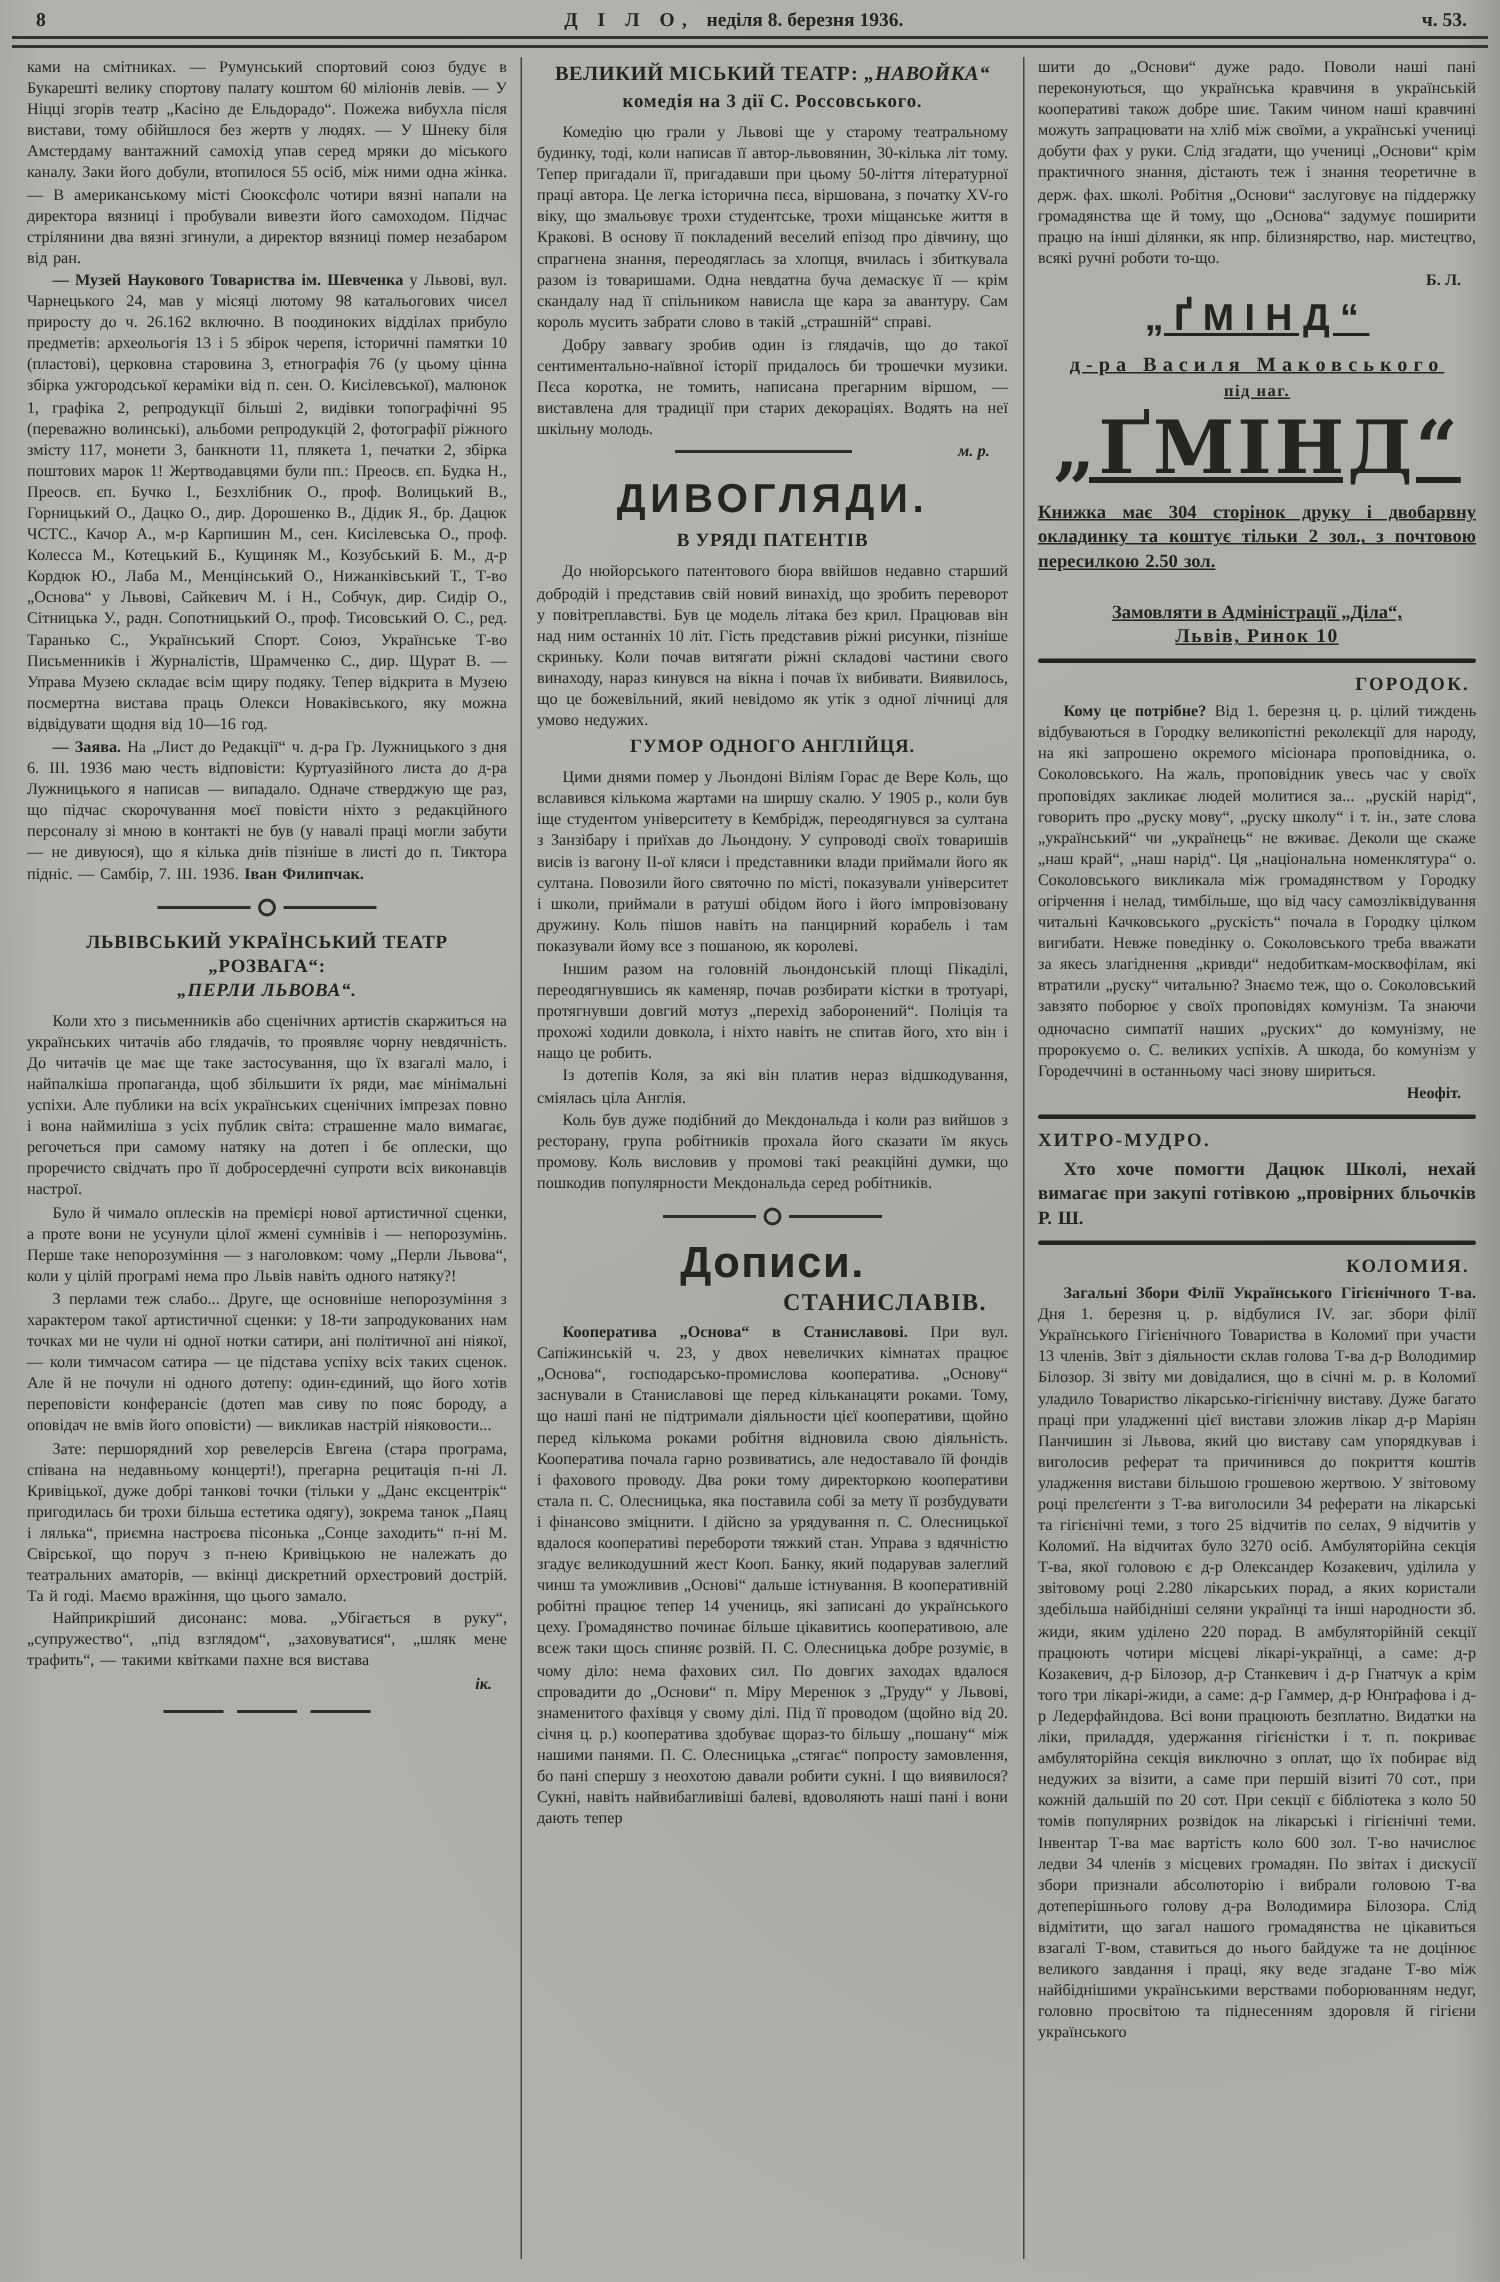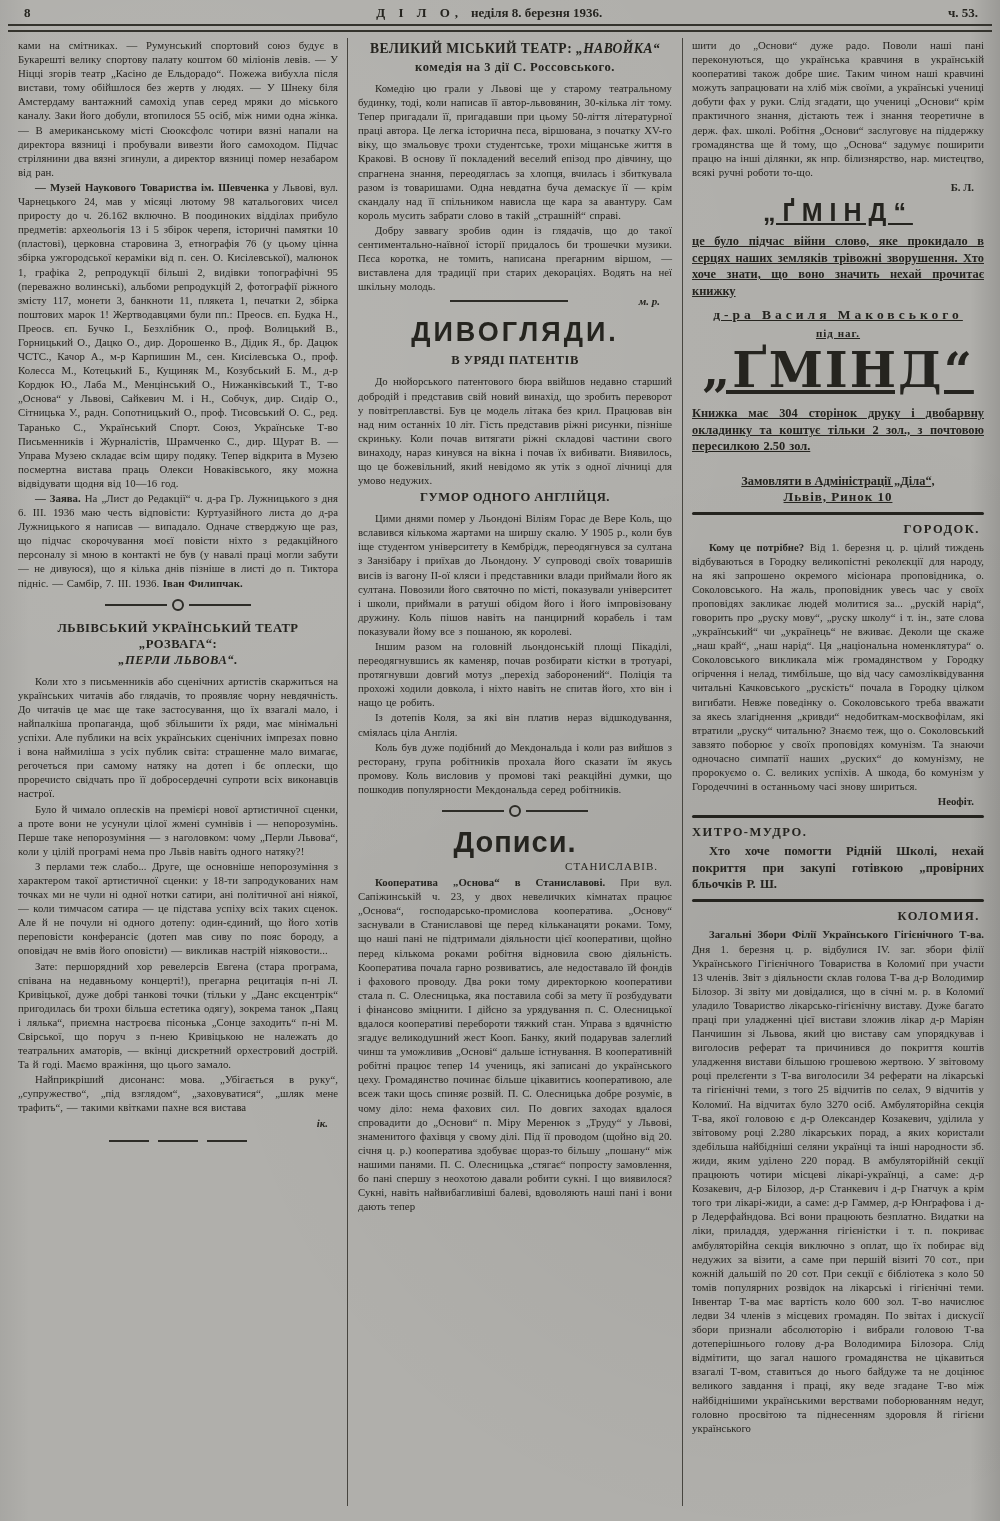--- a/index.html
+++ b/index.html
@@ -35,21 +35,21 @@
   .h-theatre{font-size:27px;font-weight:bold;text-align:center;margin:7px 0 5px 0;
     font-family:"DejaVu Serif",serif;letter-spacing:1px;}
   .h-sub{font-size:12.6px;font-weight:bold;text-align:center;line-height:16px;margin:2px 0 6px 0;letter-spacing:.5px;}
   .h-sub .it{font-style:italic;}
   .h-navtitle{font-size:13.6px;font-weight:bold;text-align:center;line-height:17px;margin:2px 0 0 0;letter-spacing:.4px;}
   .h-navtitle .it{font-style:italic;}
   .h-dyvo{font-family:"Liberation Sans","DejaVu Sans",sans-serif;font-size:27px;font-weight:bold;
     text-align:center;letter-spacing:3px;margin:10px 0 4px 0;}
   .h-dopysy{font-family:"Liberation Sans","DejaVu Sans",sans-serif;font-size:29px;font-weight:bold;
     text-align:center;letter-spacing:1px;margin:6px 0 0 0;}
-  .dateline{text-align:right;font-weight:normal;font-size:11px;letter-spacing:1px;padding-right:14px;margin:1px 0 3px 0;}
+  .dateline{text-align:right;font-weight:bold;font-size:16px;letter-spacing:1px;padding-right:14px;margin:1px 0 3px 0;}
   .sec-h{font-weight:bold;font-size:12.5px;letter-spacing:1.5px;margin:4px 0 3px 0;}
   .sec-h.right{text-align:right;padding-right:4px;}
   
   .orn{display:flex;align-items:center;justify-content:center;margin:9px 0;}
   .orn .bar{width:62px;height:2px;background:#2d2c27;}
   .orn .dot{width:8px;height:8px;border:2px solid #2d2c27;border-radius:50%;margin:0 5px;background:transparent;}
   .dashes{display:flex;justify-content:center;gap:9px;margin:10px 0;}
   .dashes span{width:40px;height:2px;background:#2d2c27;display:block;}
   .sigrule-row{display:flex;align-items:center;margin:2px 0 4px 0;}
   .sigrule-row .f{flex:1;}
@@ -145,38 +145,37 @@
     <div class="dateline">СТАНИСЛАВІВ.</div>
     <p><span class="lead">Кооператива „Основа“ в Станиславові.</span> <span>При вул. Сапіжинській ч. 23, у двох невеличких кімнатах працює „Основа“, господарсько-промислова кооператива. „Основу“ заснували в Станиславові ще перед кільканацяти роками. Тому, що наші пані не підтримали діяльности цієї кооперативи, щойно перед кількома роками робітня відновила свою діяльність. Кооператива почала гарно розвиватись, але недоставало їй фондів і фахового проводу. Два роки тому директоркою кооперативи стала п. С. Олесницька, яка поставила собі за мету її розбудувати і фінансово зміцнити. І дійсно за урядування п. С. Олесницької вдалося кооперативі перебороти тяжкий стан. Управа з вдячністю згадує великодушний жест Кооп. Банку, який подарував залеглий чинш та уможливив „Основі“ дальше істнування. В кооперативній робітні працює тепер 14 учениць, які записані до українського цеху. Громадянство починає більше цікавитись кооперативою, але всеж таки щось спиняє розвій. П. С. Олесницька добре розуміє, в чому діло: нема фахових сил. По довгих заходах вдалося спровадити до „Основи“ п. Міру Меренюк з „Труду“ у Львові, знаменитого фахівця у свому ділі. Під її проводом (щойно від 20. січня ц. р.) кооператива здобуває щораз-то більшу „пошану“ між нашими панями. П. С. Олесницька „стягає“ попросту замовлення, бо пані спершу з неохотою давали робити сукні. І що виявилося? Сукні, навіть найвибагливіші балеві, вдоволяють наші пані і вони дають тепер</span></p>
   </div>
 
   <div class="col col3">
     <p class="cont">шити до „Основи“ дуже радо. Поволи наші пані переконуються, що українська кравчиня в українській кооперативі також добре шиє. Таким чином наші кравчині можуть запрацювати на хліб між своїми, а українські учениці добути фах у руки. Слід згадати, що учениці „Основи“ крім практичного знання, дістають теж і знання теоретичне в держ. фах. школі. Робітня „Основи“ заслуговує на піддержку громадянства ще й тому, що „Основа“ задумує поширити працю на інші ділянки, як нпр. білизнярство, нар. мистецтво, всякі ручні роботи то-що.</p>
     <div class="sig">Б. Л.</div>
 
     <div class="ad">
       <div class="ad-h1">„ҐМІНД“</div>
-      <p class="ad-intro">це було підчас війни слово, яке прокидало в серцях наших земляків трівожні зворушення. Хто хоче знати, що воно значить нехай прочитає книжку</p>
       <div class="ad-author">д-ра Василя Маковського</div>
       <div class="ad-under">під наг.</div>
       <div class="ad-big">„ҐМІНД“</div>
       <p class="ad-details">Книжка має 304 сторінок друку і двобарвну окладинку та коштує тільки 2 зол., з почтовою пересилкою 2.50 зол.</p>
       <div class="ad-order">Замовляти в Адміністрації „Діла“,</div>
       <div class="ad-order2">Львів, Ринок 10</div>
     </div>
 
     <div class="rule-thick"></div>
     <div class="sec-h right">ГОРОДОК.</div>
     <p><span class="lead">Кому це потрібне?</span> <span>Від 1. березня ц. р. цілий тиждень відбуваються в Городку великопістні реколєкції для народу, на які запрошено окремого місіонара проповідника, о. Соколовського. На жаль, проповідник увесь час у своїх проповідях закликає людей молитися за... „рускій нарід“, говорить про „руску мову“, „руску школу“ і т. ін., зате слова „український“ чи „українець“ не вживає. Деколи ще скаже „наш край“, „наш нарід“. Ця „національна номенклятура“ о. Соколовського викликала між громадянством у Городку огірчення і нелад, тимбільше, що від часу самозліквідування читальні Качковського „рускість“ почала в Городку цілком вигибати. Невже поведінку о. Соколовського треба вважати за якесь злагіднення „кривди“ недобиткам-москвофілам, які втратили „руску“ читальню? Знаємо теж, що о. Соколовський завзято поборює у своїх проповідях комунізм. Та знаючи одночасно симпатії наших „руских“ до комунізму, не пророкуємо о. С. великих успіхів. А шкода, бо комунізм у Городеччині в останньому часі знову шириться.</span></p>
     <div class="sig">Неофіт.</div>
 
     <div class="rule-thick"></div>
     <div class="khytro">
       <div class="sec-h">ХИТРО-МУДРО.</div>
-      <p>Хто хоче помогти Рідній Школі, нехай покриття при закупі готівкою „провірних бльочків Р. Ш.</p>
+      <p>Хто хоче помогти Дацюк Школі, нехай вимагає при закупі готівкою „провірних бльочків Р. Ш.</p>
     </div>
 
     <div class="rule-thick"></div>
     <div class="sec-h right">КОЛОМИЯ.</div>
     <p><span class="lead">Загальні Збори Філії Українського Гігієнічного Т-ва.</span> <span>Дня 1. березня ц. р. відбулися IV. заг. збори філії Українського Гігієнічного Товариства в Коломиї при участи 13 членів. Звіт з діяльности склав голова Т-ва д-р Володимир Білозор. Зі звіту ми довідалися, що в січні м. р. в Коломиї уладило Товариство лікарсько-гігієнічну виставу. Дуже багато праці при уладженні цієї вистави зложив лікар д-р Маріян Панчишин зі Львова, який цю виставу сам упорядкував і виголосив реферат та причинився до покриття коштів уладження вистави більшою грошевою жертвою. У звітовому році прелєґенти з Т-ва виголосили 34 реферати на лікарські та гігієнічні теми, з того 25 відчитів по селах, 9 відчитів у Коломиї. На відчитах було 3270 осіб. Амбуляторійна секція Т-ва, якої головою є д-р Олександер Козакевич, уділила у звітовому році 2.280 лікарських порад, а яких користали здебільша найбідніші селяни українці та інші народности зб. жиди, яким уділено 220 порад. В амбуляторійній секції працюють чотири місцеві лікарі-українці, а саме: д-р Козакевич, д-р Білозор, д-р Станкевич і д-р Гнатчук а крім того три лікарі-жиди, а саме: д-р Гаммер, д-р Юнґрафова і д-р Ледерфайндова. Всі вони працюють безплатно. Видатки на ліки, приладдя, удержання гігієністки і т. п. покриває амбуляторійна секція виключно з оплат, що їх побирає від недужих за візити, а саме при першій візиті 70 сот., при кожній дальшій по 20 сот. При секції є бібліотека з коло 50 томів популярних розвідок на лікарські і гігієнічні теми. Інвентар Т-ва має вартість коло 600 зол. Т-во начислює ледви 34 членів з місцевих громадян. По звітах і дискусії збори признали абсолюторію і вибрали головою Т-ва дотеперішнього голову д-ра Володимира Білозора. Слід відмітити, що загал нашого громадянства не цікавиться взагалі Т-вом, ставиться до нього байдуже та не доцінює великого завдання і праці, яку веде згадане Т-во між найбіднішими українськими верствами поборюванням недуг, головно просвітою та піднесенням здоровля й гігієни українського</span></p>
   </div>
 
 </div>
 
 </body></html>

